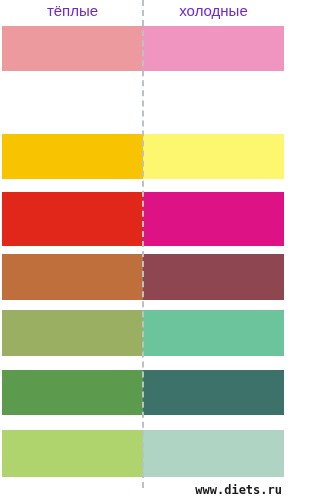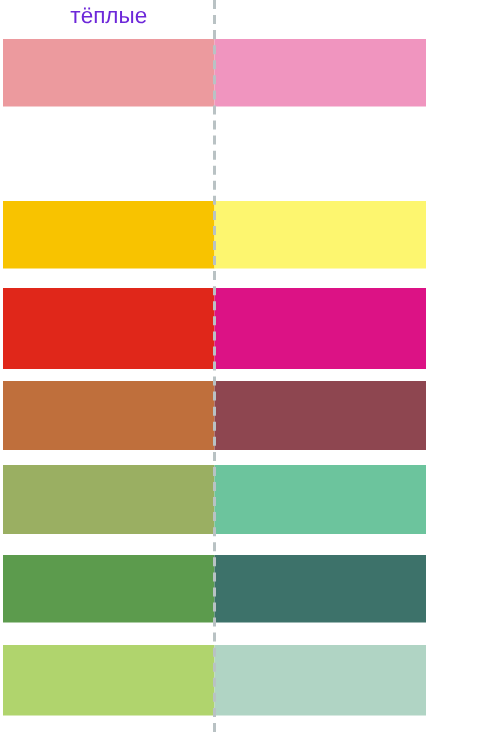--- a/index.html
+++ b/index.html
@@ -85,20 +85,21 @@
     z-index: 6;
   }
 </style>
 </head>
 <body>
 
 <div id="chart">
 
   <div class="header">
     <div class="header-cell header-warm">тёплые</div>
+    <div class="header-cell header-cold">холодные</div>
   </div>
 
   <div class="divider"></div>
 
   <div id="rows">
       <div class="row" style="top: 26px; height: 45px;">
         <div class="swatch swatch-warm" style="background: rgb(236, 154, 158);"></div>
         <div class="swatch swatch-cold" style="background: rgb(240, 149, 191);"></div>
       </div>
       <div class="row" style="top: 134px; height: 45px;">
@@ -120,14 +121,15 @@
       <div class="row" style="top: 370px; height: 45px;">
         <div class="swatch swatch-warm" style="background: rgb(92, 155, 77);"></div>
         <div class="swatch swatch-cold" style="background: rgb(61, 114, 106);"></div>
       </div>
       <div class="row" style="top: 430px; height: 47px;">
         <div class="swatch swatch-warm" style="background: rgb(176, 212, 109);"></div>
         <div class="swatch swatch-cold" style="background: rgb(176, 212, 196);"></div>
       </div>
     </div>
 
+  <div class="watermark">www.diets.ru</div>
 
 </div>
 
 </body></html>

